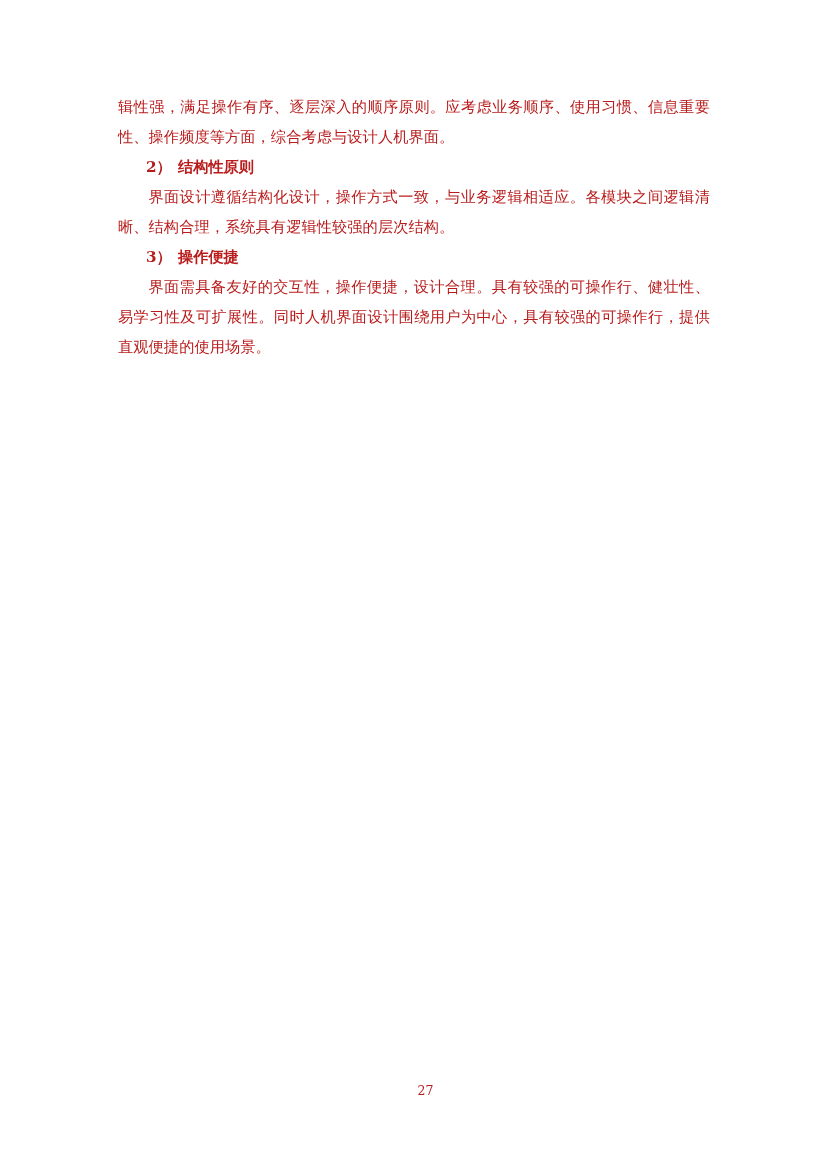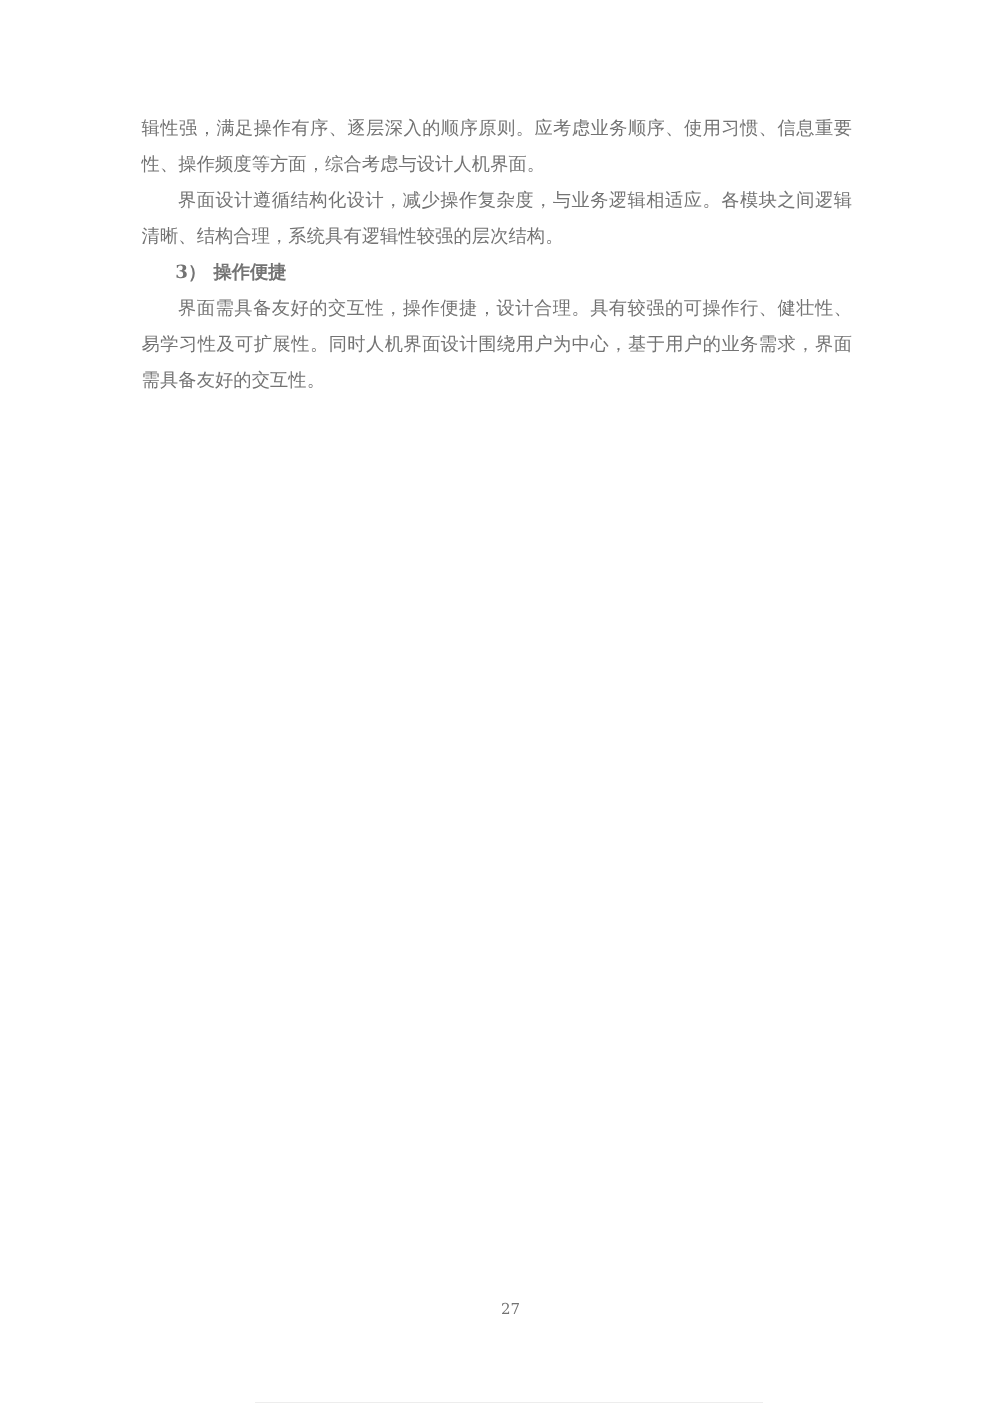--- a/index.html
+++ b/index.html
@@ -9,21 +9,21 @@
   }
   .page {
     position: relative;
     width: 827px;
     height: 1169px;
     background: #ffffff;
     margin: 0 auto;
     box-sizing: border-box;
     overflow: hidden;
     font-family: "DejaVu Serif", "Liberation Serif", serif;
-    color: #737373;
+    color: #b91c1c;
   }
   .content {
     position: absolute;
     left: 118px;
     top: 92px;
     width: 592px;
   }
   .para {
     font-size: 15.2px;
     line-height: 30px;
@@ -64,28 +64,31 @@
 </style>
 </head>
 <body>
 
 <div class="page">
 
   <div class="content">
 
     <p class="para">辑性强，满足操作有序、逐层深入的顺序原则。应考虑业务顺序、使用习惯、信息重要性、操作频度等方面，综合考虑与设计人机界面。</p>
 
+    <div class="heading-row">
+      <span class="heading-num">2）</span><span class="heading-text">结构性原则</span>
+    </div>
 
-    <p class="para para-indent">界面设计遵循结构化设计，减少操作复杂度，与业务逻辑相适应。各模块之间逻辑清晰、结构合理，系统具有逻辑性较强的层次结构。</p>
+    <p class="para para-indent">界面设计遵循结构化设计，操作方式一致，与业务逻辑相适应。各模块之间逻辑清晰、结构合理，系统具有逻辑性较强的层次结构。</p>
 
     <div class="heading-row">
       <span class="heading-num">3）</span><span class="heading-text">操作便捷</span>
     </div>
 
 
 
-    <p class="para para-indent">界面需具备友好的交互性，操作便捷，设计合理。具有较强的可操作行、健壮性、易学习性及可扩展性。同时人机界面设计围绕用户为中心，基于用户的业务需求，界面需具备友好的交互性。</p>
+    <p class="para para-indent">界面需具备友好的交互性，操作便捷，设计合理。具有较强的可操作行、健壮性、易学习性及可扩展性。同时人机界面设计围绕用户为中心，具有较强的可操作行，提供直观便捷的使用场景。</p>
 
   </div>
 
   <div class="page-number">27</div>
 
 </div>
 
 </body></html>

